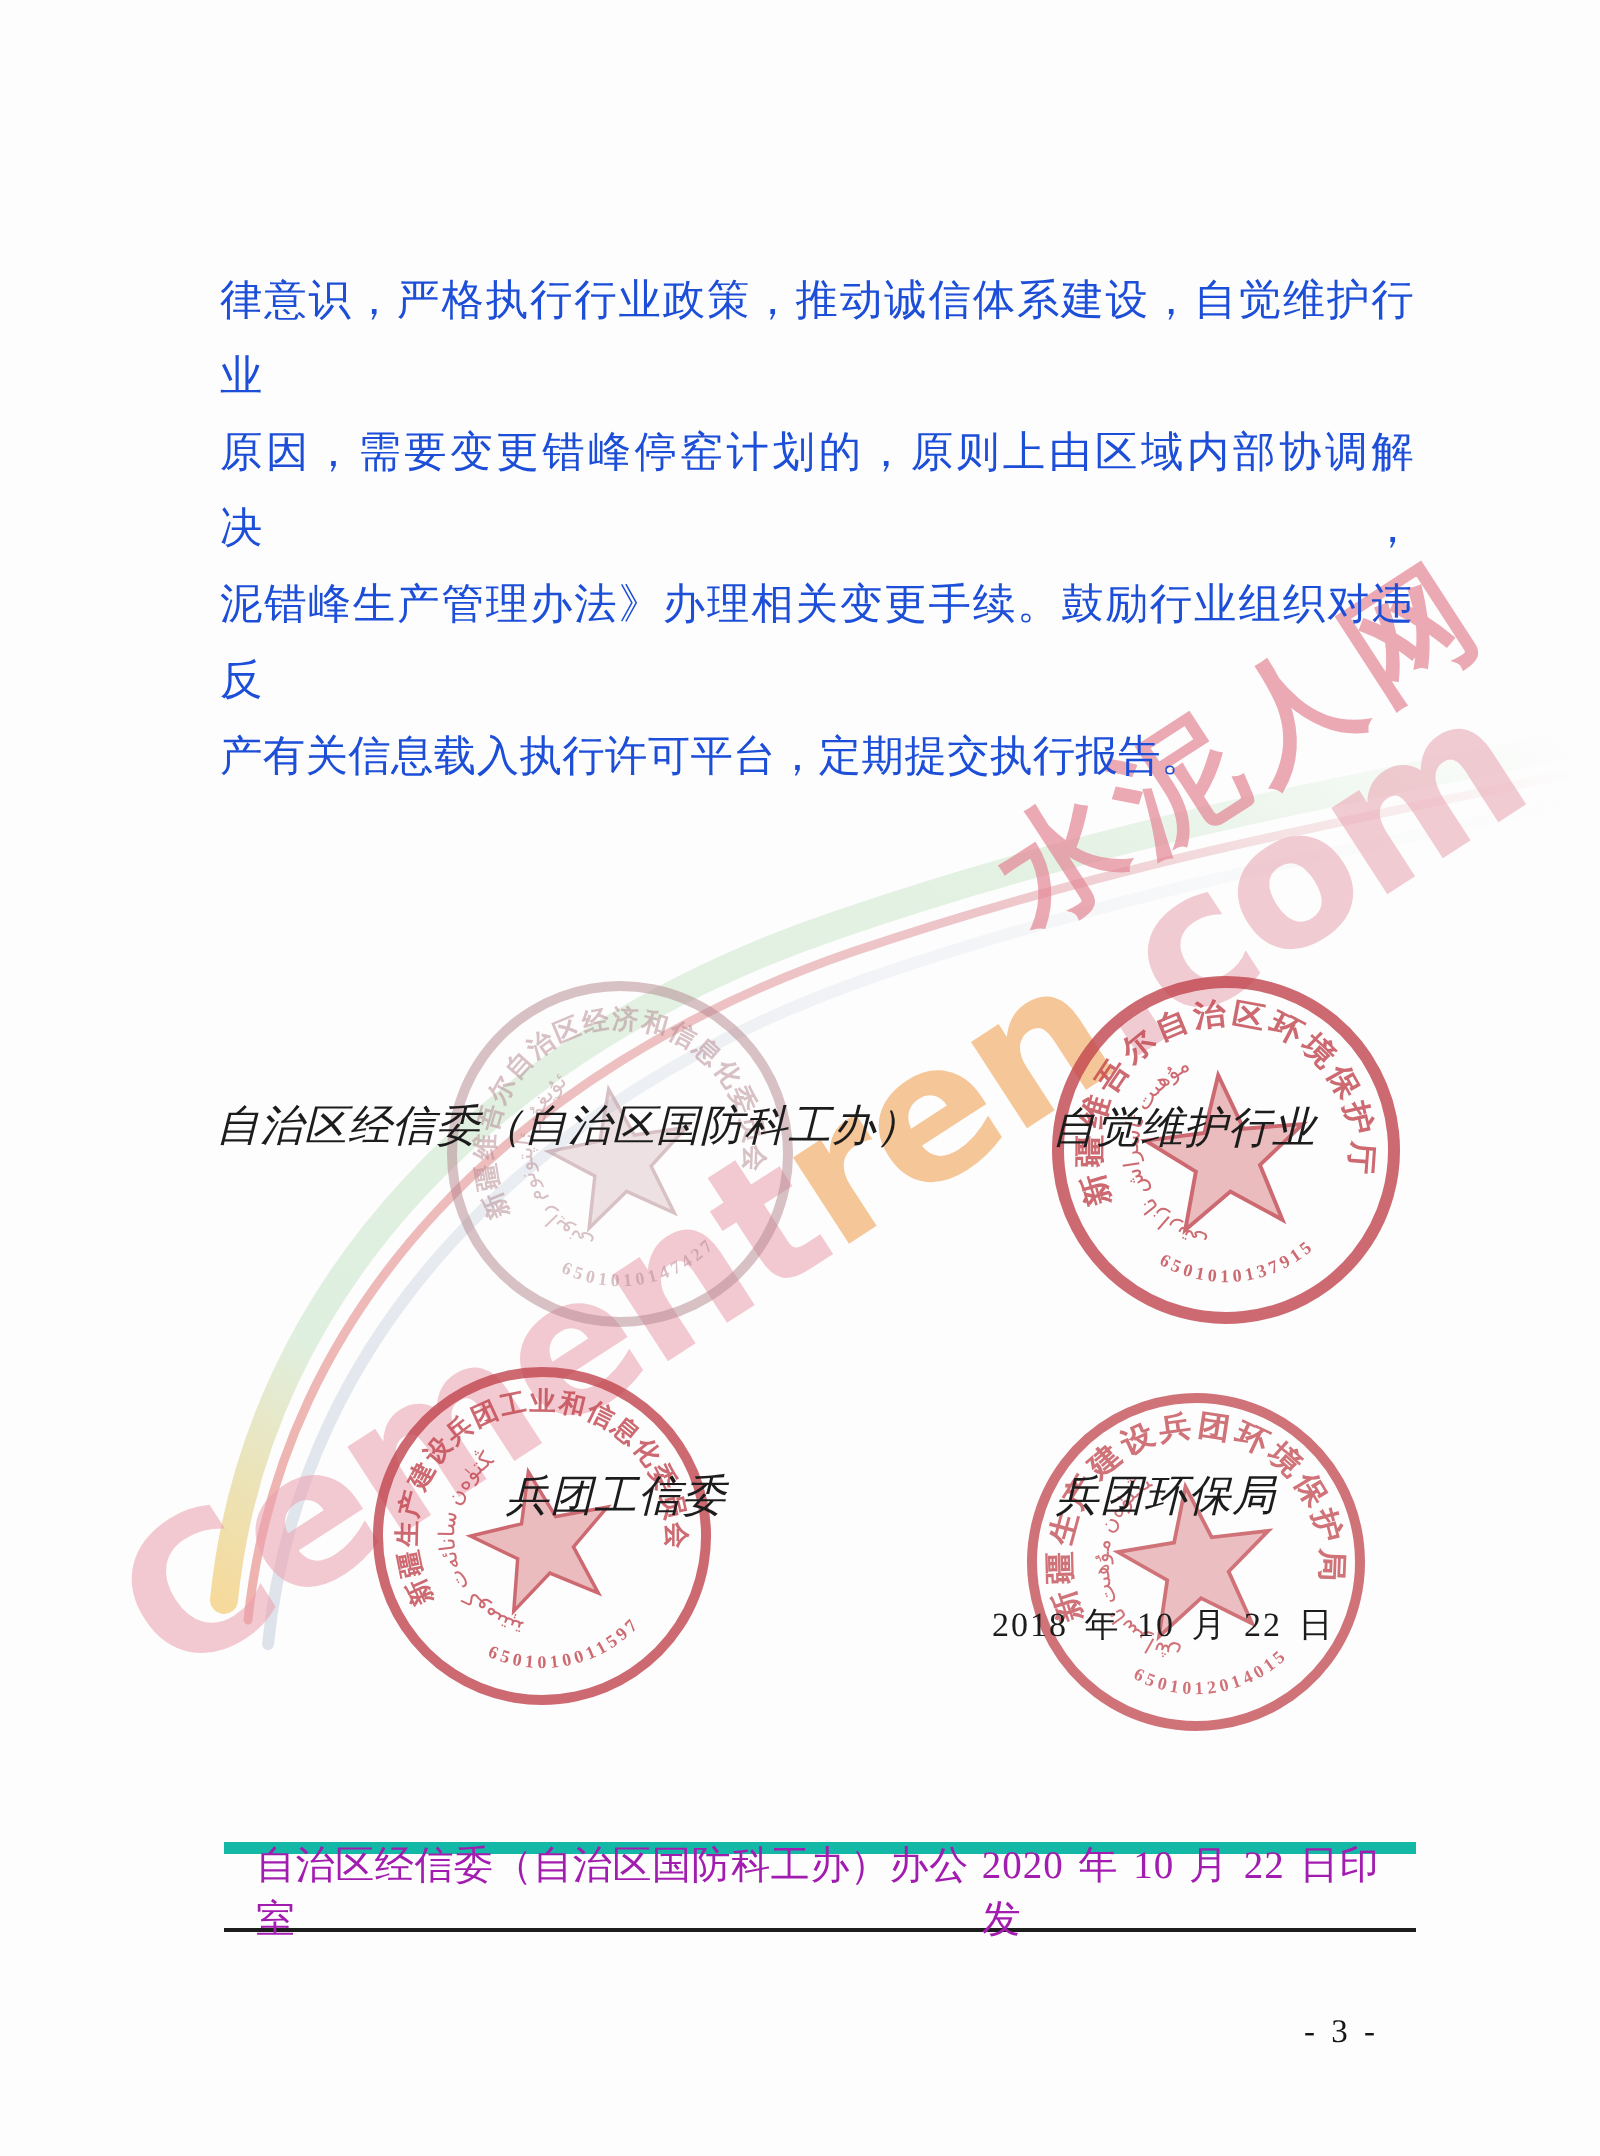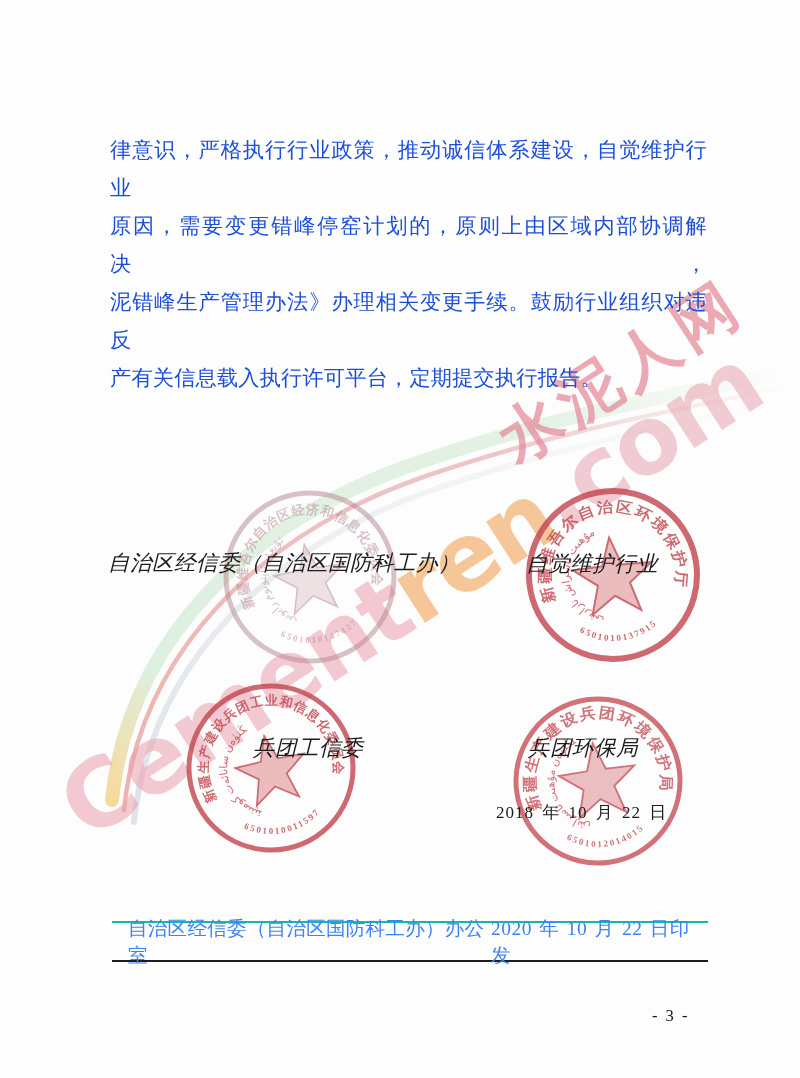--- a/index.html
+++ b/index.html
@@ -39,23 +39,23 @@
     position:absolute;z-index:4;color:#1c1c1c;white-space:nowrap;
     font-size:21.5px;letter-spacing:.5px;font-weight:500;font-style:italic;
   }
   .sdate{
     position:absolute;z-index:4;color:#1c1c1c;white-space:nowrap;
     font-size:17px;letter-spacing:1px;word-spacing:3px;font-weight:500;
   }
   
   .footer{
     position:absolute;left:112px;top:921px;width:596px;height:37px;z-index:4;
-    border-top:2px solid #14b8a6;border-bottom:2px solid #1d1d1d;
+    border-top:6px solid #14b8a6;border-bottom:2px solid #1d1d1d;
     display:flex;justify-content:space-between;align-items:center;
-    font-size:19.5px;color:#3b82f6;
+    font-size:19.5px;color:#a21caf;
   }
   .footer .issuer{margin-left:16px;letter-spacing:.3px;}
   .footer .pdate{margin-right:6px;letter-spacing:.5px;word-spacing:2px;}
   
   .pageno{
     position:absolute;left:652px;top:1006px;z-index:4;
     font-size:16.5px;color:#161616;letter-spacing:2px;
     font-family:"Liberation Serif", serif;
   }
 </style>

